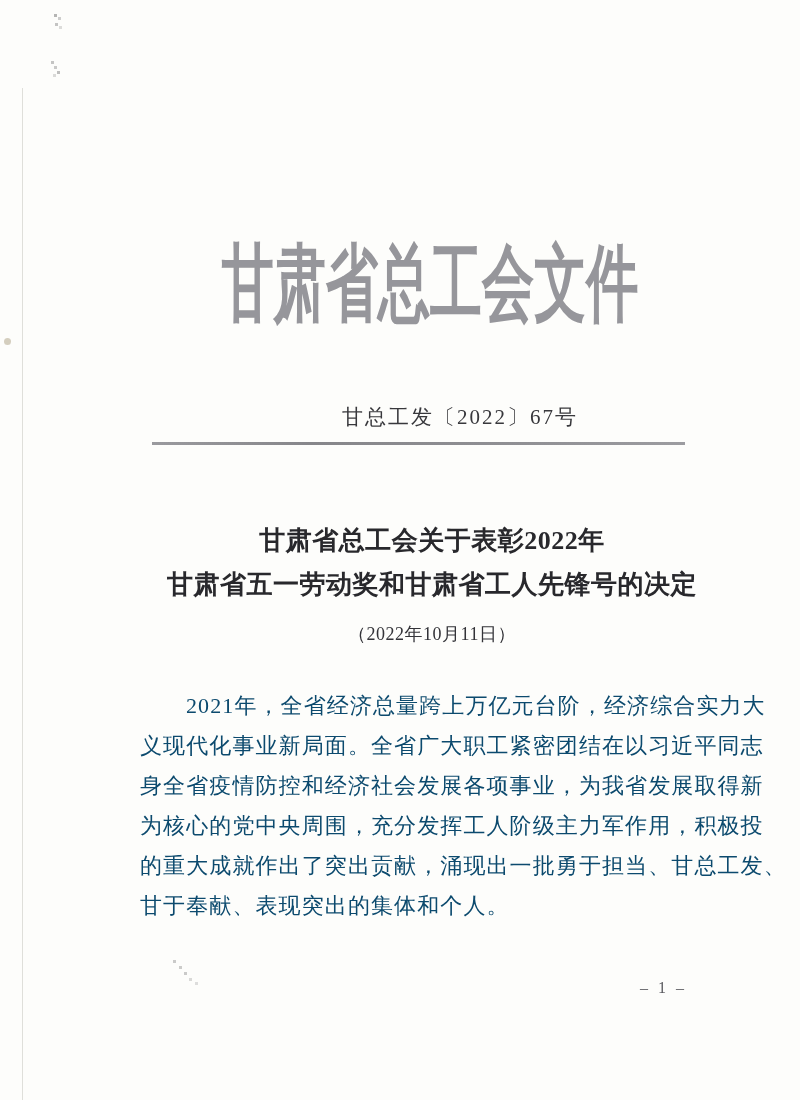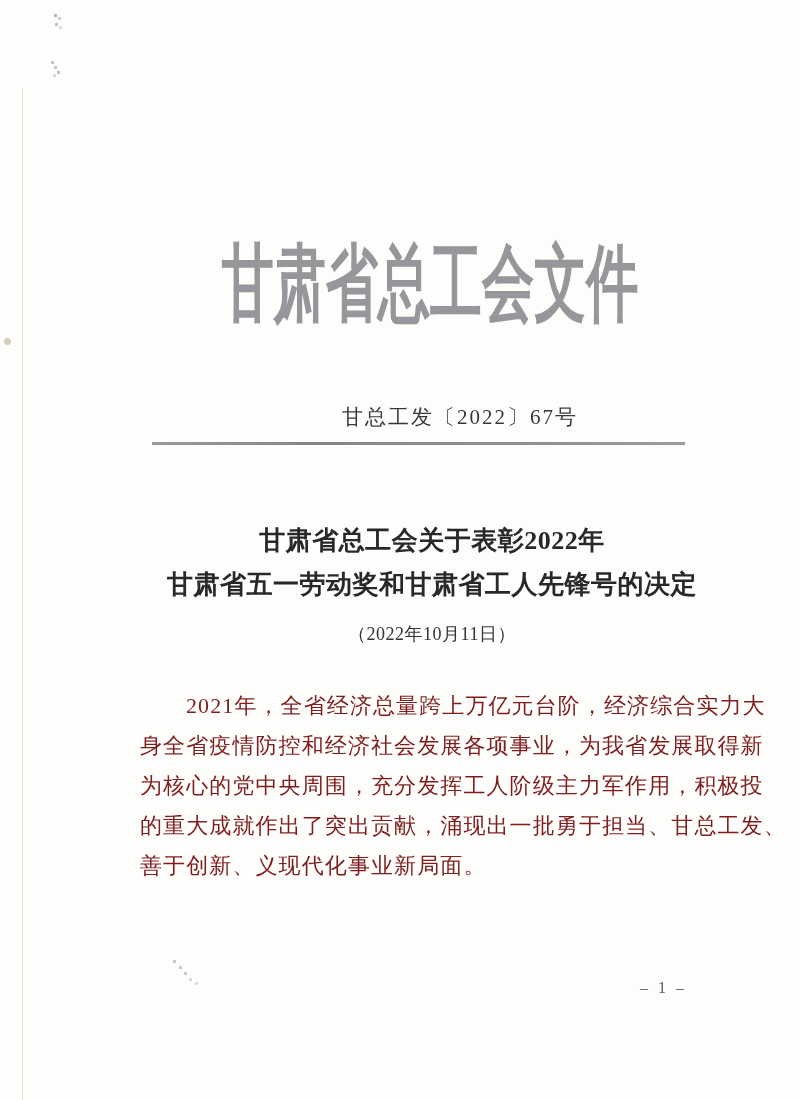--- a/index.html
+++ b/index.html
@@ -132,21 +132,21 @@
     letter-spacing: 0.5px;
   }
   .body-text {
     position: absolute;
     top: 686px;
     left: 140px;
     width: 560px;
     font-size: 22px;
     line-height: 40px;
     letter-spacing: 1.1px;
-    color: #7f1d1d;
+    color: #0c4a6e;
     white-space: nowrap;
   }
   .body-line {
     height: 40px;
   }
   .body-line.indent {
     text-indent: 46px;
   }
   .page-number {
     position: absolute;
@@ -177,21 +177,22 @@
 
   <div class="title-block">
     <div>甘肃省总工会关于表彰2022年</div>
     <div>甘肃省五一劳动奖和甘肃省工人先锋号的决定</div>
   </div>
 
   <div class="doc-date">（2022年10月11日）</div>
 
   <div class="body-text">
     <div class="body-line indent">2021年，全省经济总量跨上万亿元台阶，经济综合实力大</div>
+    <div class="body-line">义现代化事业新局面。全省广大职工紧密团结在以习近平同志</div>
     <div class="body-line">身全省疫情防控和经济社会发展各项事业，为我省发展取得新</div>
     <div class="body-line">为核心的党中央周围，充分发挥工人阶级主力军作用，积极投</div>
     <div class="body-line">的重大成就作出了突出贡献，涌现出一批勇于担当、甘总工发、</div>
-    <div class="body-line">善于创新、义现代化事业新局面。</div>
+    <div class="body-line">甘于奉献、表现突出的集体和个人。</div>
   </div>
 
   <div class="page-number">– 1 –</div>
 
 </div>
 
 </body></html>

